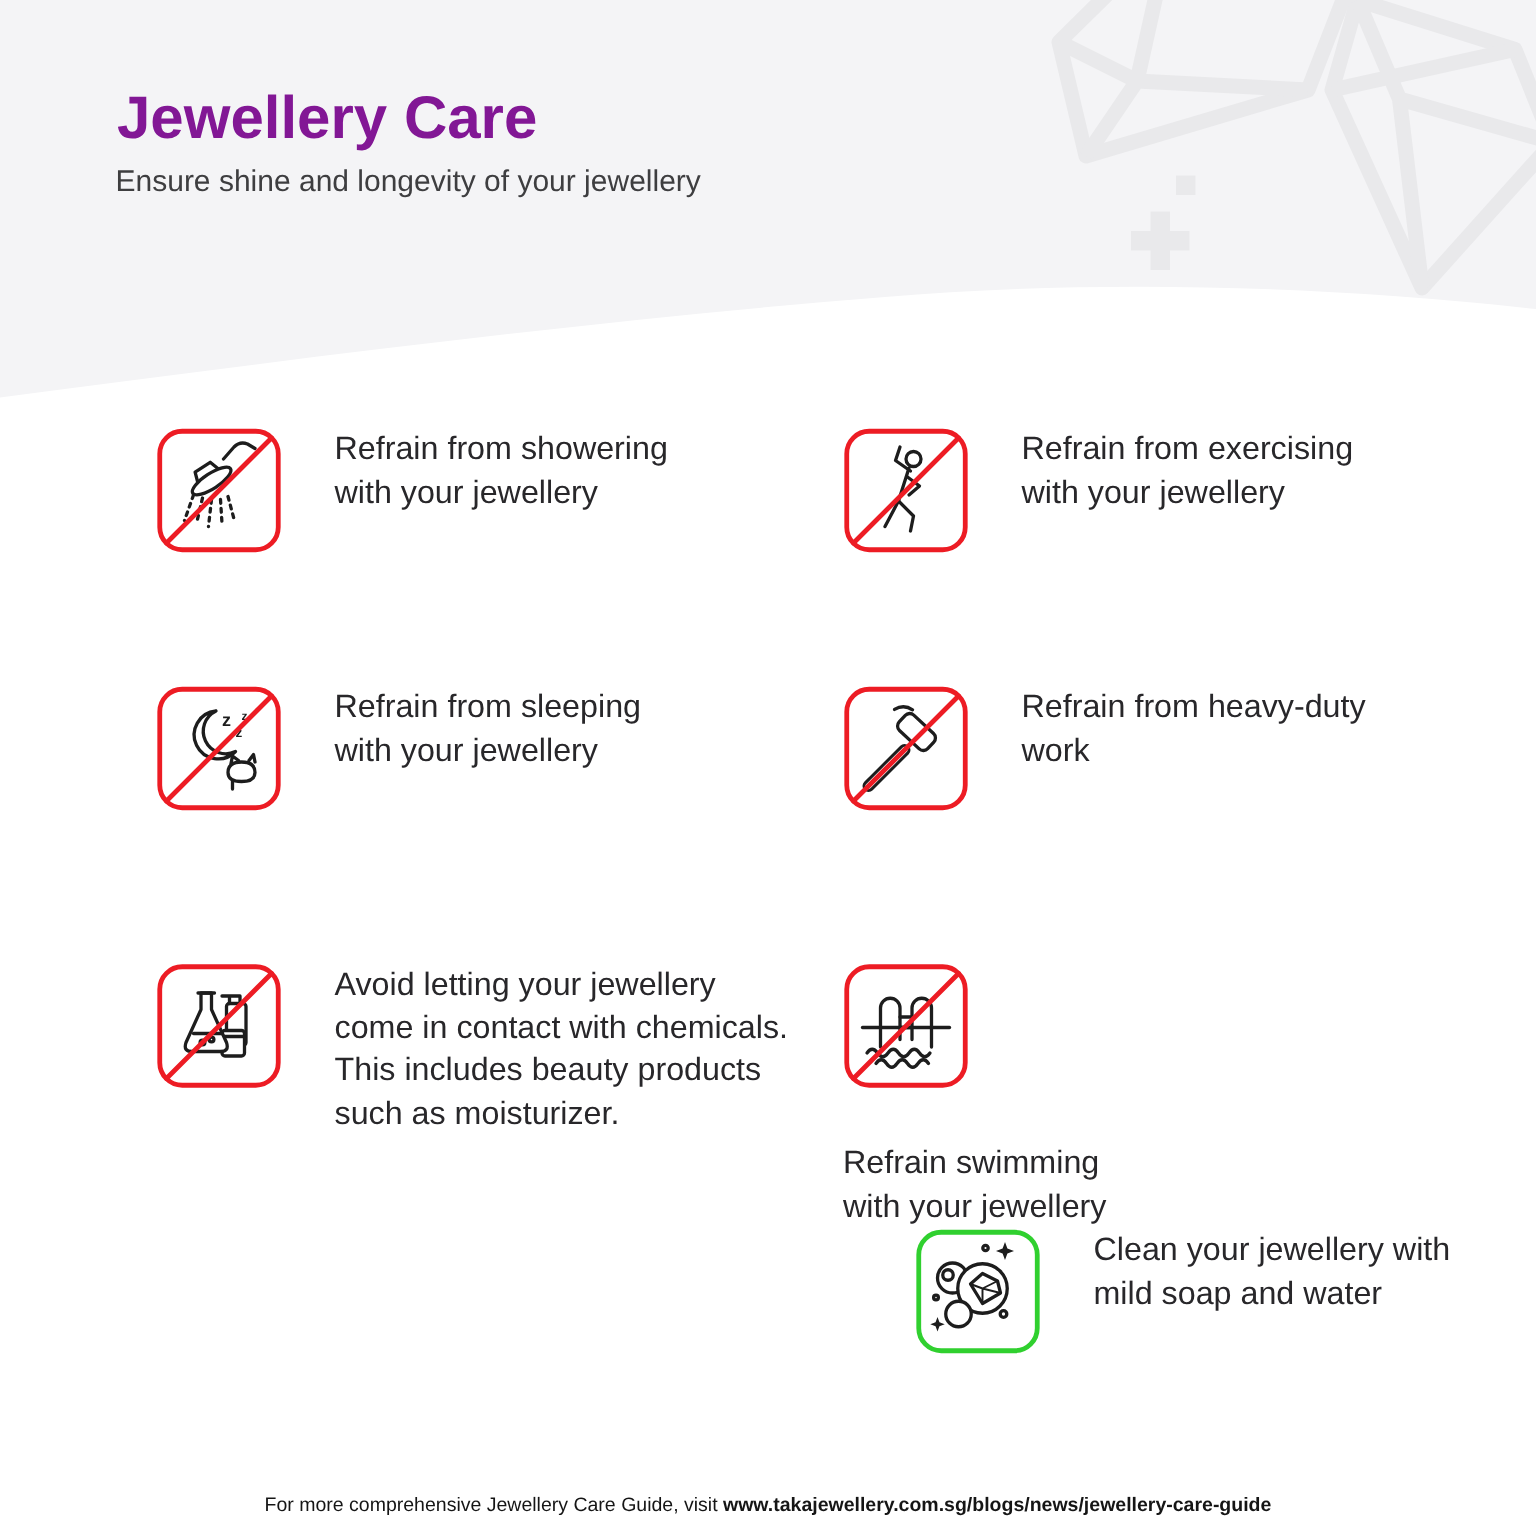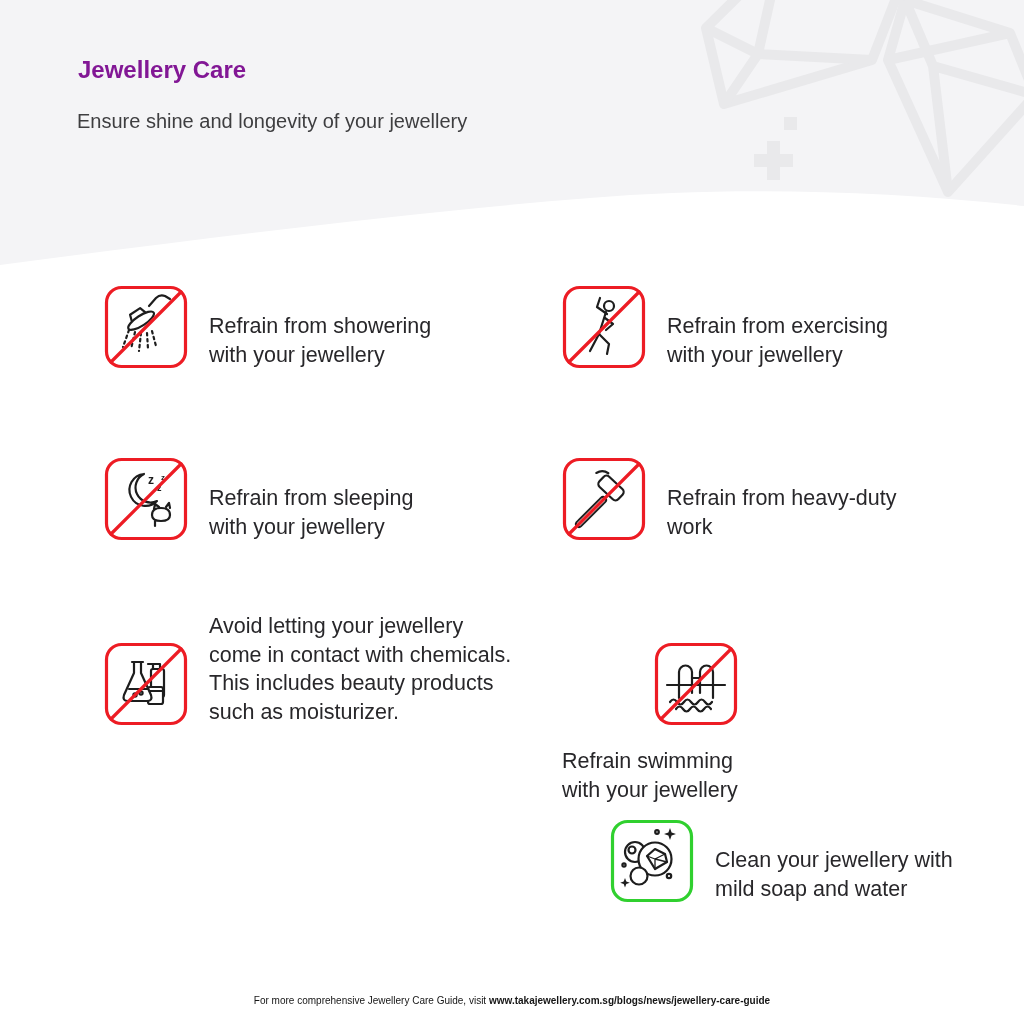--- a/index.html
+++ b/index.html
@@ -1,40 +1,40 @@
 <!DOCTYPE html>
 <html><head>
 <meta charset="utf-8">
 <style>
   html,body{margin:0;padding:0;background:#ffffff;}
   .page{position:relative;width:1024px;height:1024px;background:#ffffff;overflow:hidden;
         font-family:"Liberation Sans", sans-serif;}
   .band-svg{position:absolute;top:0;left:0;display:block;}
-  .title{position:absolute;left:78px;top:57px;margin:0;font-size:24px;line-height:1.1;
+  .title{position:absolute;left:78px;top:57px;margin:0;font-size:40px;line-height:1.1;
          font-weight:bold;color:#821795;}
   .subtitle{position:absolute;left:77px;top:109px;margin:0;font-size:20px;line-height:1.2;
             font-weight:400;color:#3e3e40;}
-  .tip{position:absolute;height:84px;display:flex;align-items:flex-end;gap:21px;}
+  .tip{position:absolute;height:84px;display:flex;align-items:flex-start;gap:35px;}
   .tip-text{margin:0;font-size:21.5px;line-height:28.5px;color:#28272a;white-space:pre-line;}
   .tile{flex:0 0 auto;display:block;}
   .tile .frame{fill:#ffffff;stroke-width:3.2;}
   .tile.banned .frame{stroke:#ed1c24;}
   .tile.ok .frame{stroke:#30d02f;}
   .tile .slash{stroke:#ed1c24;stroke-width:3.2;stroke-linecap:round;}
   .art{stroke:#1d1d1d;stroke-width:2.2;fill:none;stroke-linecap:round;stroke-linejoin:round;}
   .art .fillw{fill:#ffffff;}
   .art .thin{stroke-width:1.3;}
   .art .solid{fill:#1d1d1d;stroke:none;}
   .art text{fill:#1d1d1d;stroke:none;font-family:"Liberation Sans",sans-serif;font-weight:bold;}
   .t1{top:285px;left:104px;} .t2{top:285px;left:562px;}
   .t3{top:457px;left:104px;} .t4{top:457px;left:562px;}
   .t5{top:642px;left:104px;} .t6{top:642px;left:562px;flex-direction:column;}
   .t7{top:819px;left:104px;} .t8{top:819px;left:562px;padding-left:48px;}
   .footer{position:absolute;top:995px;left:0;width:100%;margin:0;text-align:center;
-          font-size:10px;color:#151515;}
+          font-size:13px;color:#151515;}
 </style>
 </head>
 <body>
 
 <div class="page">
 
   <svg class="band-svg" width="1024" height="270" viewBox="0 0 1024 270">
     <defs>
       <clipPath id="bandClip">
         <path d="M0,0 H1024 V206 C870,189 720,187 590,198 C400,213 190,240 0,265 Z"></path>

